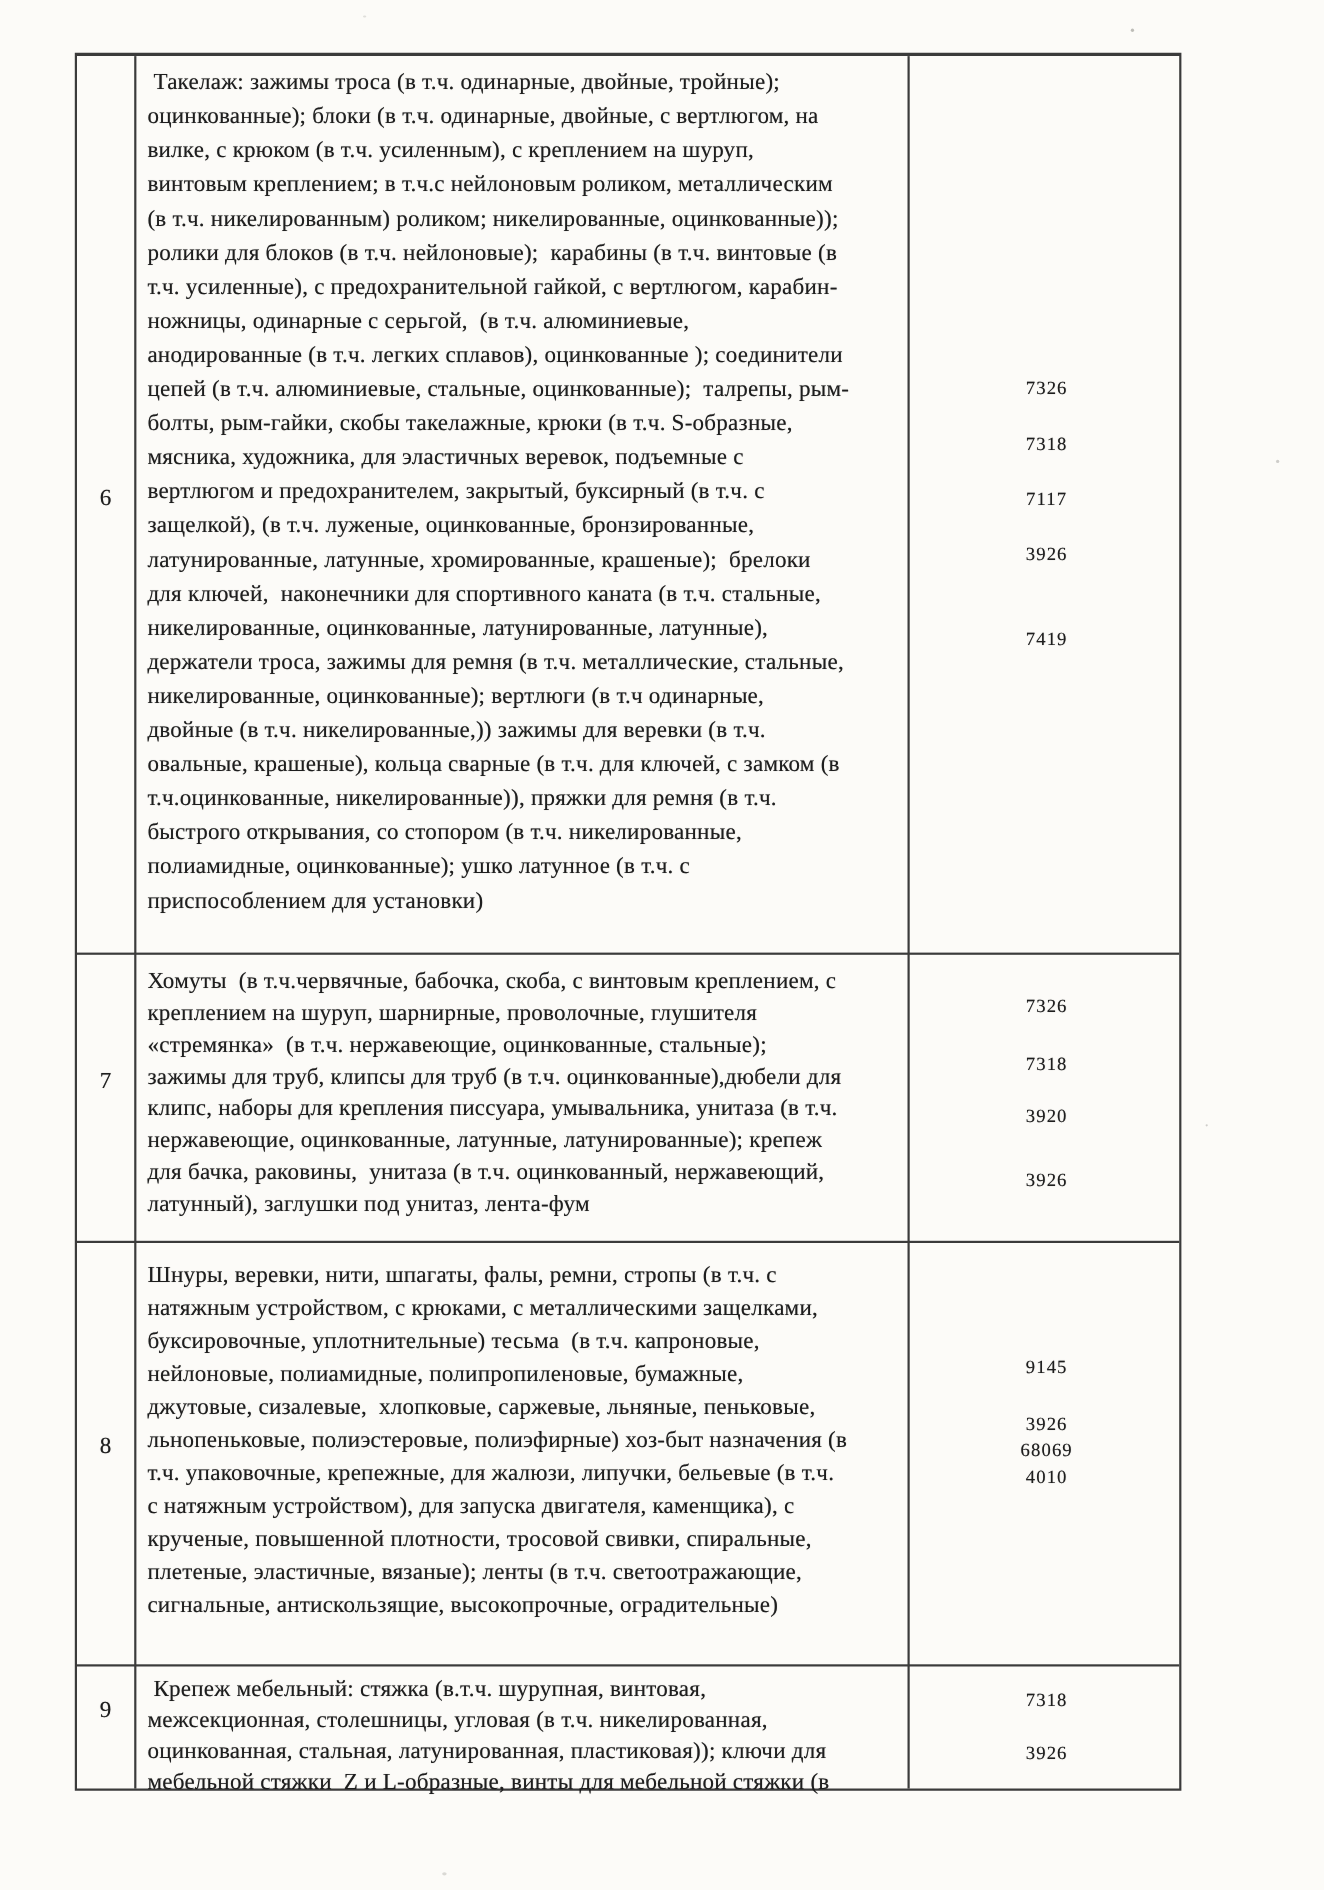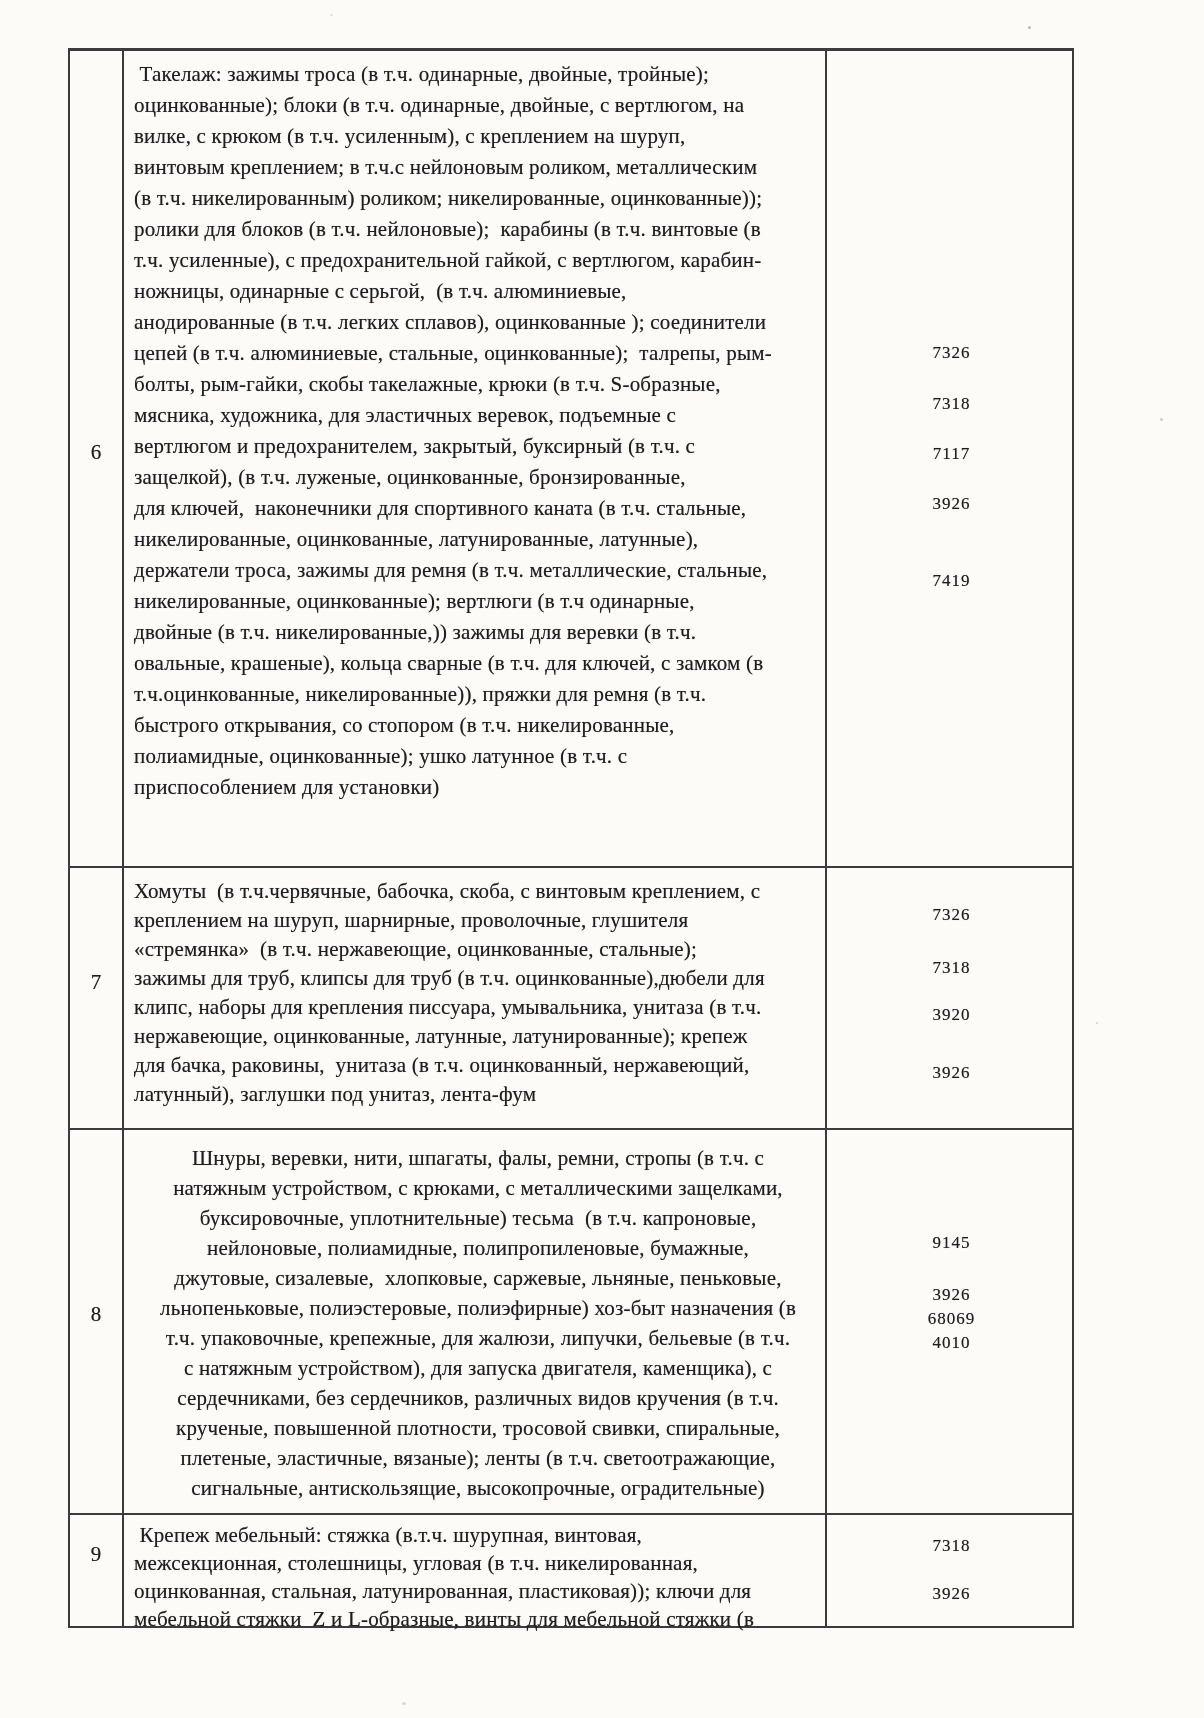--- a/index.html
+++ b/index.html
@@ -35,21 +35,21 @@
   }
   .desc{
     position:absolute;left:64px;width:688px;
     font-size:21px;
     letter-spacing:0.2px;
     text-shadow:0 0 0.7px rgba(30,30,30,0.55);
   }
   .desc .tline{white-space:pre;}
   .lh31 .tline{height:31px;line-height:31px;font-family:Liberation Serif, serif;}
   .lh29 .tline{height:29px;line-height:29px;}
-  .lh30 .tline{height:30px;line-height:30px;text-align:center;}
+  .lh30 .tline{height:30px;line-height:30px;}
   .lh28 .tline{height:28px;line-height:28px;}
   .code{
     position:absolute;left:757px;width:249px;
     text-align:center;
     font-size:17px;line-height:26px;
     letter-spacing:1px;
     text-shadow:0 0 0.7px rgba(30,30,30,0.55);
   }
   .speck{position:absolute;border-radius:50%;background:#8a8a84;}
   .s1{left:1028px;top:26px;width:3px;height:3px;opacity:.55;}
@@ -80,20 +80,21 @@
         <div class="tline">(в т.ч. никелированным) роликом; никелированные, оцинкованные));</div>
         <div class="tline">ролики для блоков (в т.ч. нейлоновые);  карабины (в т.ч. винтовые (в</div>
         <div class="tline">т.ч. усиленные), с предохранительной гайкой, с вертлюгом, карабин-</div>
         <div class="tline">ножницы, одинарные с серьгой,  (в т.ч. алюминиевые,</div>
         <div class="tline">анодированные (в т.ч. легких сплавов), оцинкованные ); соединители</div>
         <div class="tline">цепей (в т.ч. алюминиевые, стальные, оцинкованные);  талрепы, рым-</div>
         <div class="tline">болты, рым-гайки, скобы такелажные, крюки (в т.ч. S-образные,</div>
         <div class="tline">мясника, художника, для эластичных веревок, подъемные с</div>
         <div class="tline">вертлюгом и предохранителем, закрытый, буксирный (в т.ч. с</div>
         <div class="tline">защелкой), (в т.ч. луженые, оцинкованные, бронзированные,</div>
+        <div class="tline">латунированные, латунные, хромированные, крашеные);  брелоки</div>
         <div class="tline">для ключей,  наконечники для спортивного каната (в т.ч. стальные,</div>
         <div class="tline">никелированные, оцинкованные, латунированные, латунные),</div>
         <div class="tline">держатели троса, зажимы для ремня (в т.ч. металлические, стальные,</div>
         <div class="tline">никелированные, оцинкованные); вертлюги (в т.ч одинарные,</div>
         <div class="tline">двойные (в т.ч. никелированные,)) зажимы для веревки (в т.ч.</div>
         <div class="tline">овальные, крашеные), кольца сварные (в т.ч. для ключей, с замком (в</div>
         <div class="tline">т.ч.оцинкованные, никелированные)), пряжки для ремня (в т.ч.</div>
         <div class="tline">быстрого открывания, со стопором (в т.ч. никелированные,</div>
         <div class="tline">полиамидные, оцинкованные); ушко латунное (в т.ч. с</div>
         <div class="tline">приспособлением для установки)</div>
@@ -123,21 +124,20 @@
     <div class="rownum" style="top:1250px">8</div>
     <div class="desc lh30" style="top:1092px">
         <div class="tline">Шнуры, веревки, нити, шпагаты, фалы, ремни, стропы (в т.ч. с</div>
         <div class="tline">натяжным устройством, с крюками, с металлическими защелками,</div>
         <div class="tline">буксировочные, уплотнительные) тесьма  (в т.ч. капроновые,</div>
         <div class="tline">нейлоновые, полиамидные, полипропиленовые, бумажные,</div>
         <div class="tline">джутовые, сизалевые,  хлопковые, саржевые, льняные, пеньковые,</div>
         <div class="tline">льнопеньковые, полиэстеровые, полиэфирные) хоз-быт назначения (в</div>
         <div class="tline">т.ч. упаковочные, крепежные, для жалюзи, липучки, бельевые (в т.ч.</div>
         <div class="tline">с натяжным устройством), для запуска двигателя, каменщика), с</div>
-        <div class="tline">сердечниками, без сердечников, различных видов кручения (в т.ч.</div>
         <div class="tline">крученые, повышенной плотности, тросовой свивки, спиральные,</div>
         <div class="tline">плетеные, эластичные, вязаные); ленты (в т.ч. светоотражающие,</div>
         <div class="tline">сигнальные, антискользящие, высокопрочные, оградительные)</div>
       </div>
     <div class="code" style="top:1179px">9145</div>
     <div class="code" style="top:1231px">3926</div>
     <div class="code" style="top:1279px">4010</div>
     <div class="code" style="top:1255px">68069</div>
 
     <div class="rownum" style="top:1490px">9</div>

